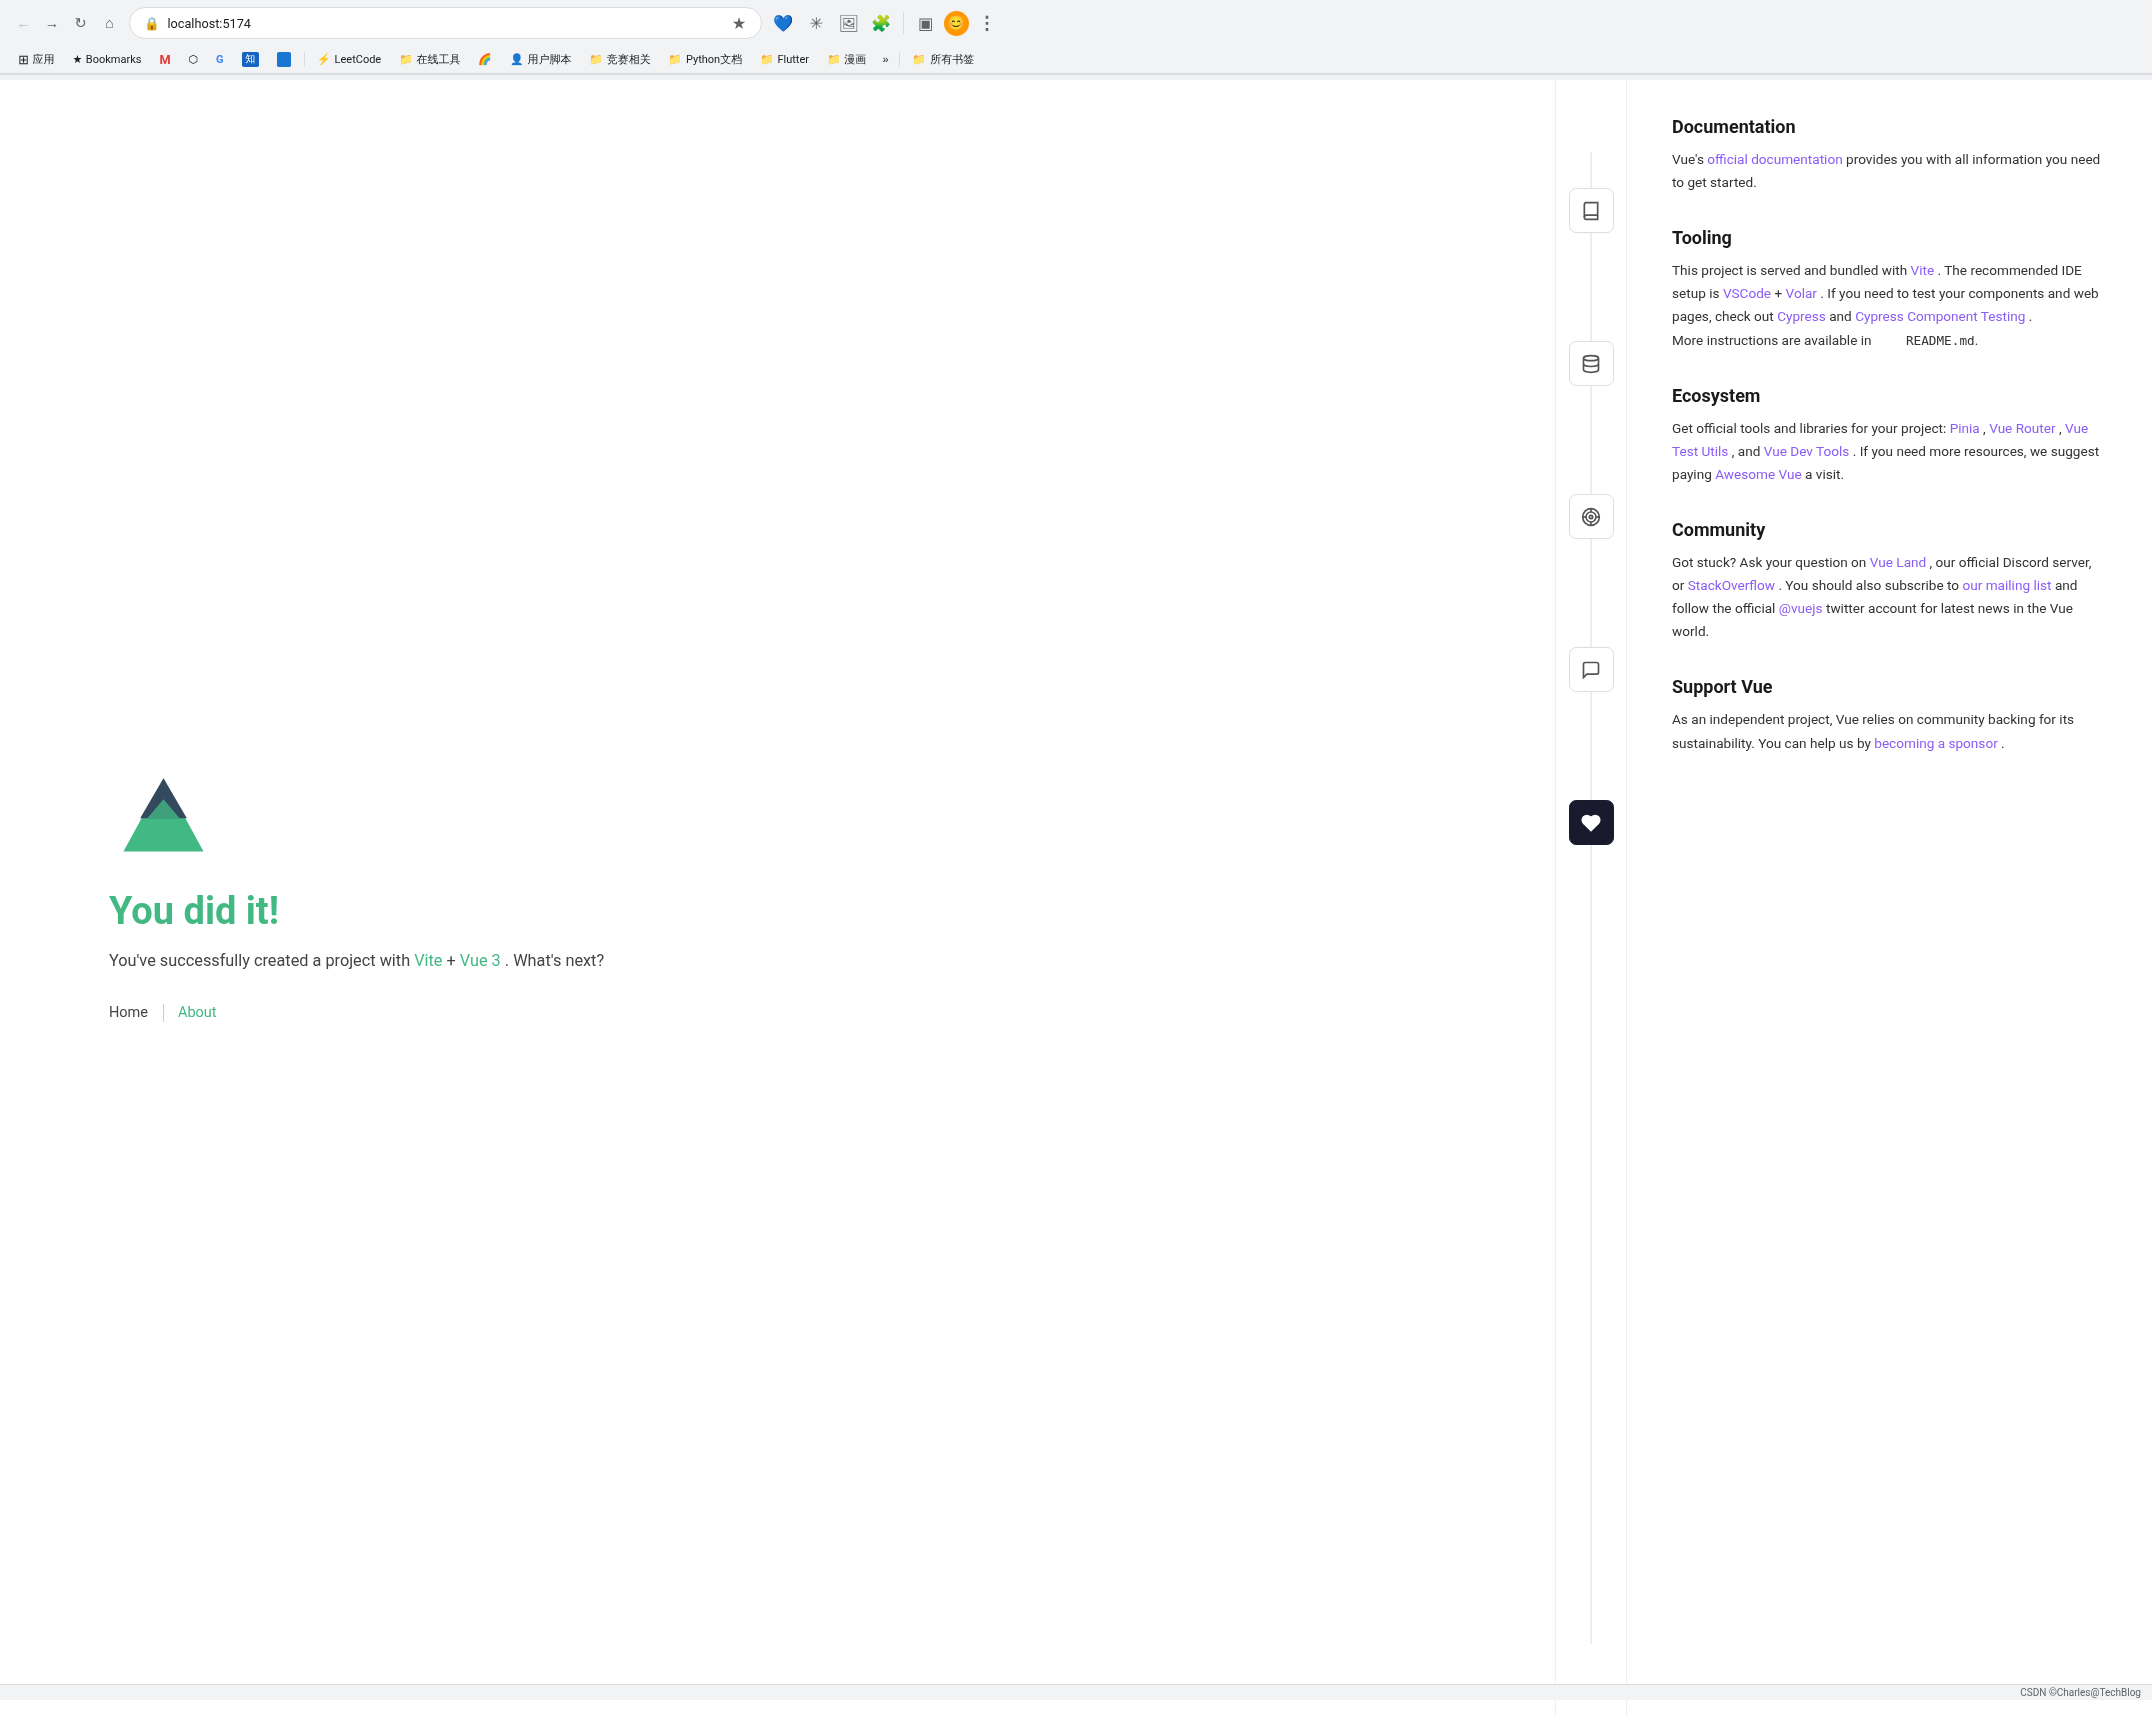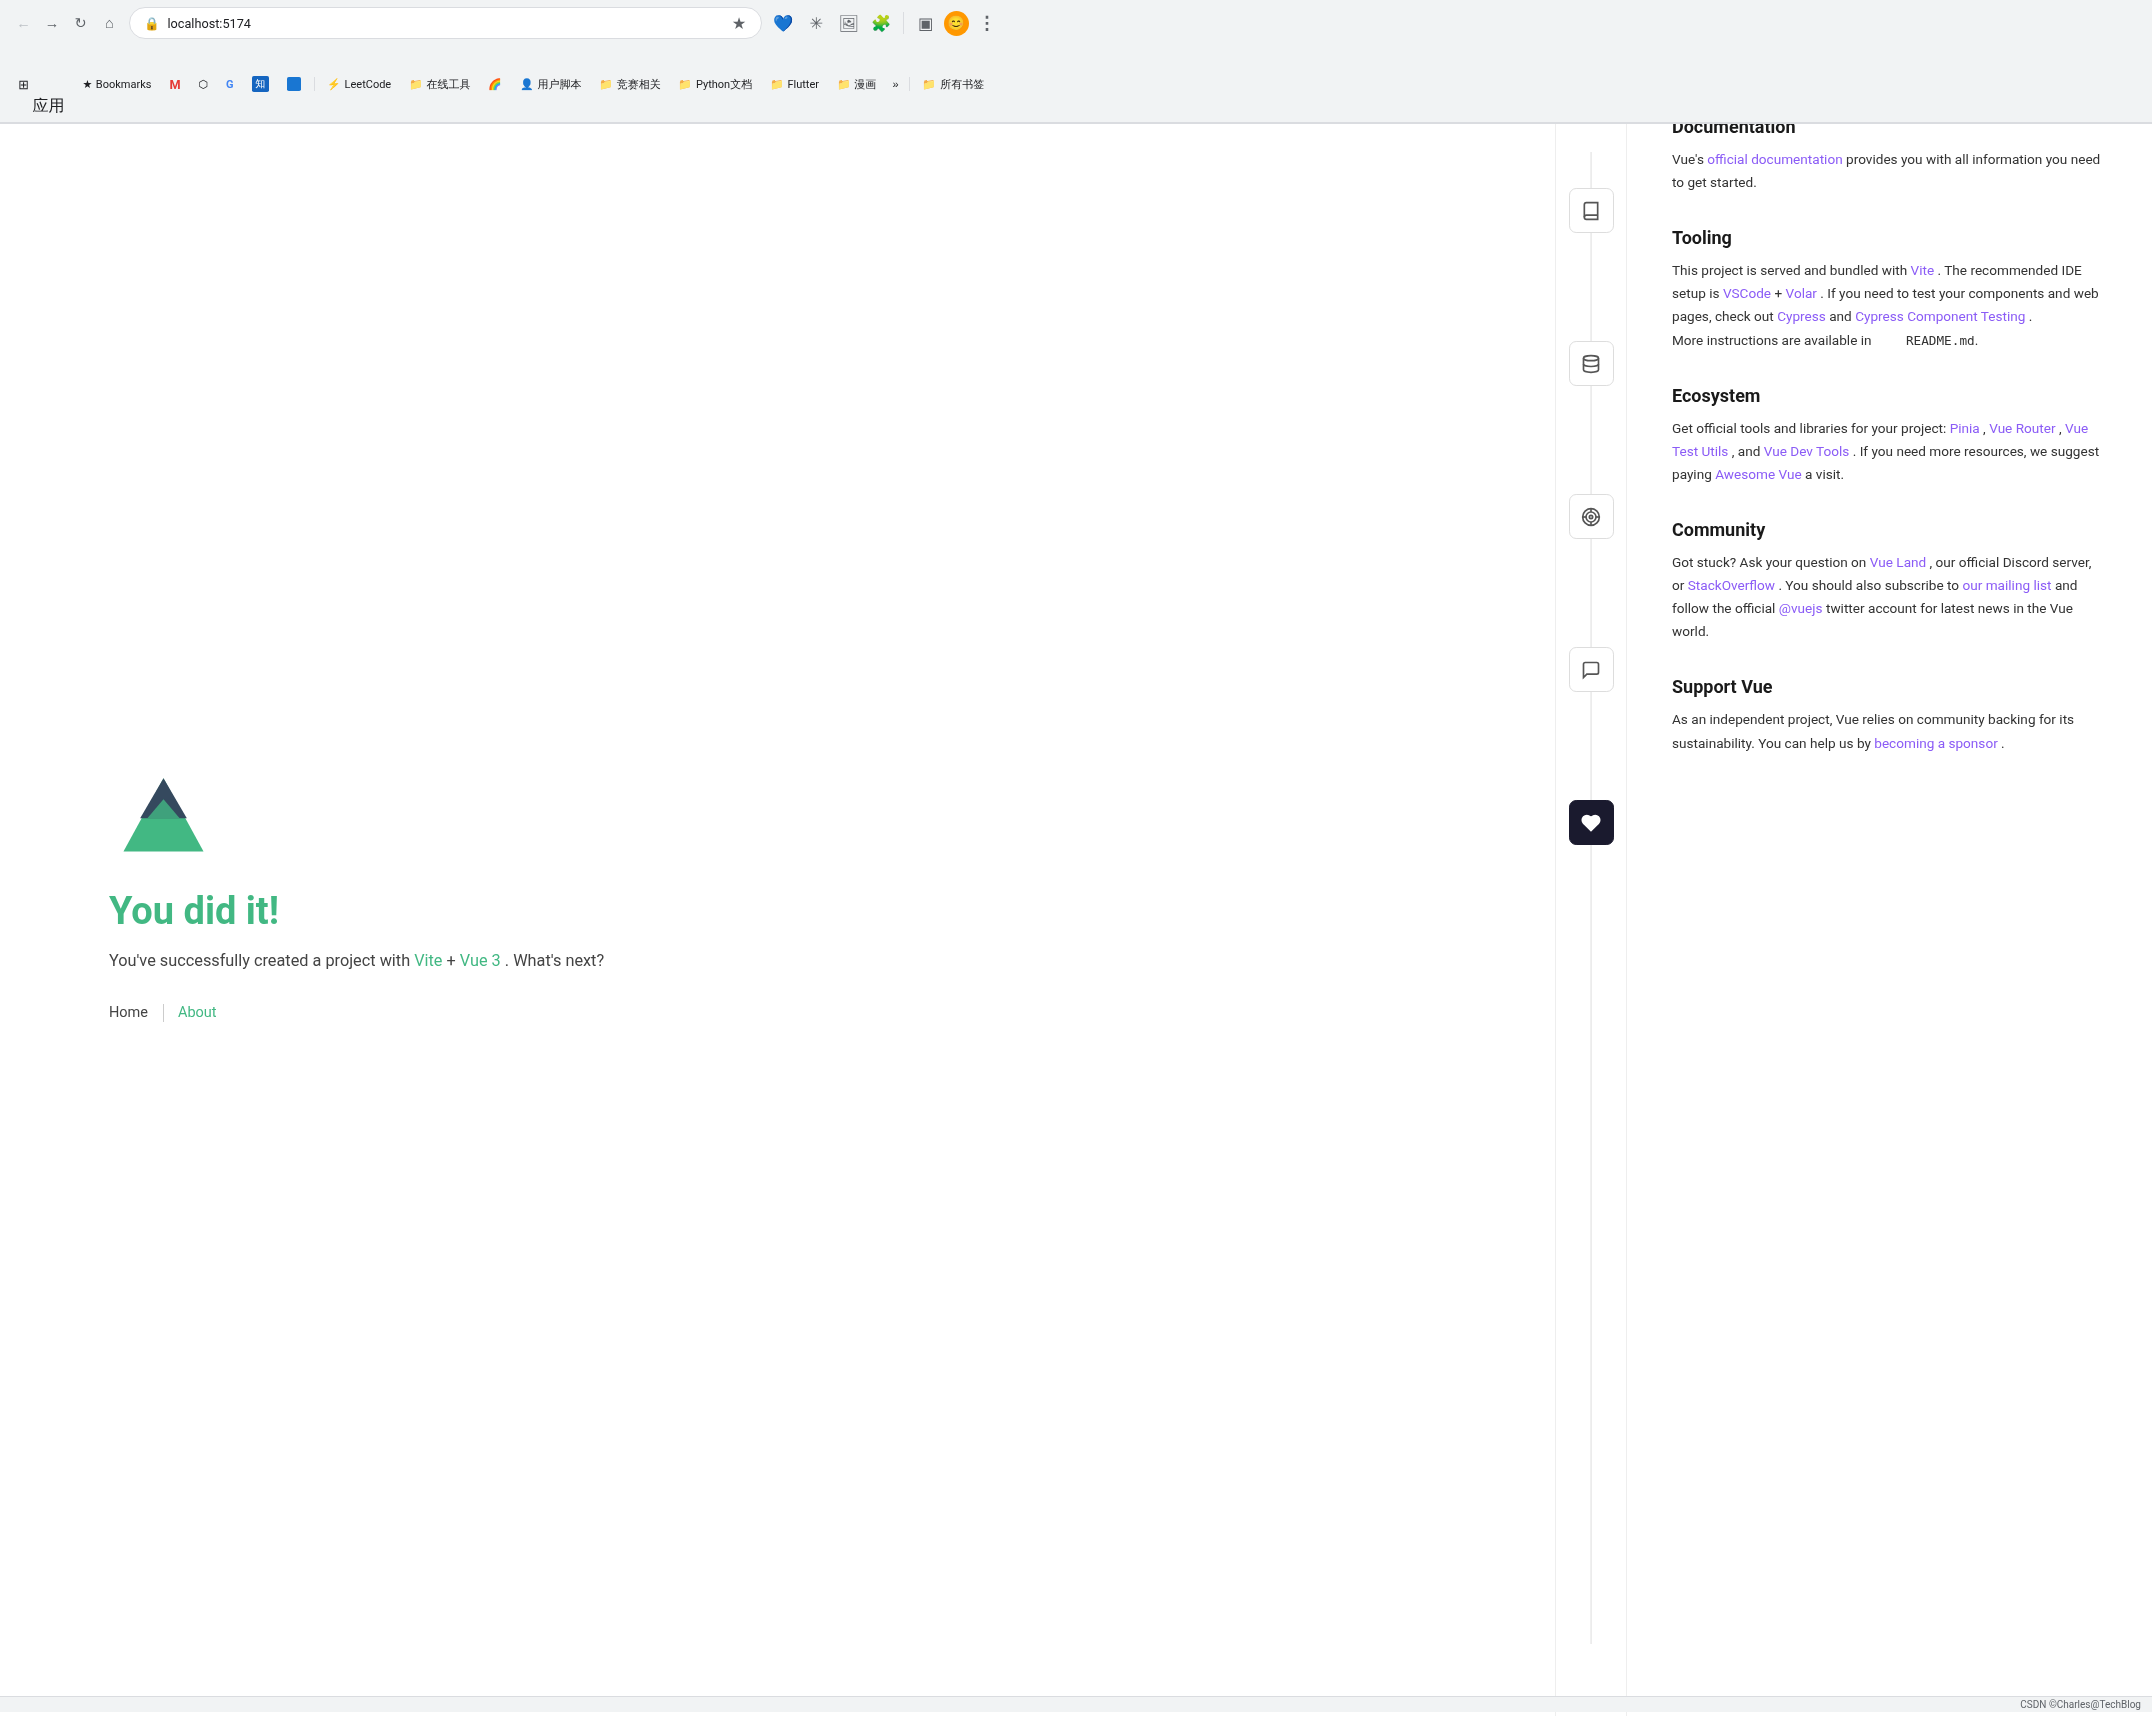--- a/index.html
+++ b/index.html
@@ -250,21 +250,21 @@
 
     .code-inline {
       font-family: monospace;
       font-size: 12.7px;
       padding-left: 31px;
     }
 
     
     .browser-footer {
       position: fixed;
-      bottom: 4px; left: 0; right: 0;
+      bottom: 16px; left: 0; right: 0;
       background: #f1f3f4;
       border-top: 0.9px solid #dadce0;
       padding: 1.8px 11px;
       font-size: 10px;
       color: #5f6368;
       display: flex;
       justify-content: flex-end;
     }
   </style>
 </head>
@@ -290,21 +290,21 @@
       <button class="toolbar-icon-btn">🧩</button>
       <div class="toolbar-separator"></div>
       <button class="toolbar-icon-btn">▣</button>
       <button class="profile-btn">😊</button>
       <button class="toolbar-icon-btn" style="font-size:18px;font-weight:bold;">⋮</button>
     </div>
   </div>
   <div class="bookmarks-bar">
     <div class="bookmark-item">
       <span style="font-size:12.7px;">⊞</span>
-      <span style="font-size:16px;margin-top:44px;">应用</span>
+      <span style="font-size:11px;">应用</span>
     </div>
     <div class="bookmark-item">
       <span>★</span>
       <span style="font-size:11px;">Bookmarks</span>
     </div>
     <div class="bookmark-item">
       <span style="color:#e53935;font-weight:bold;font-size:12.7px;">M</span>
     </div>
     <div class="bookmark-item">
       <span>⬡</span>

